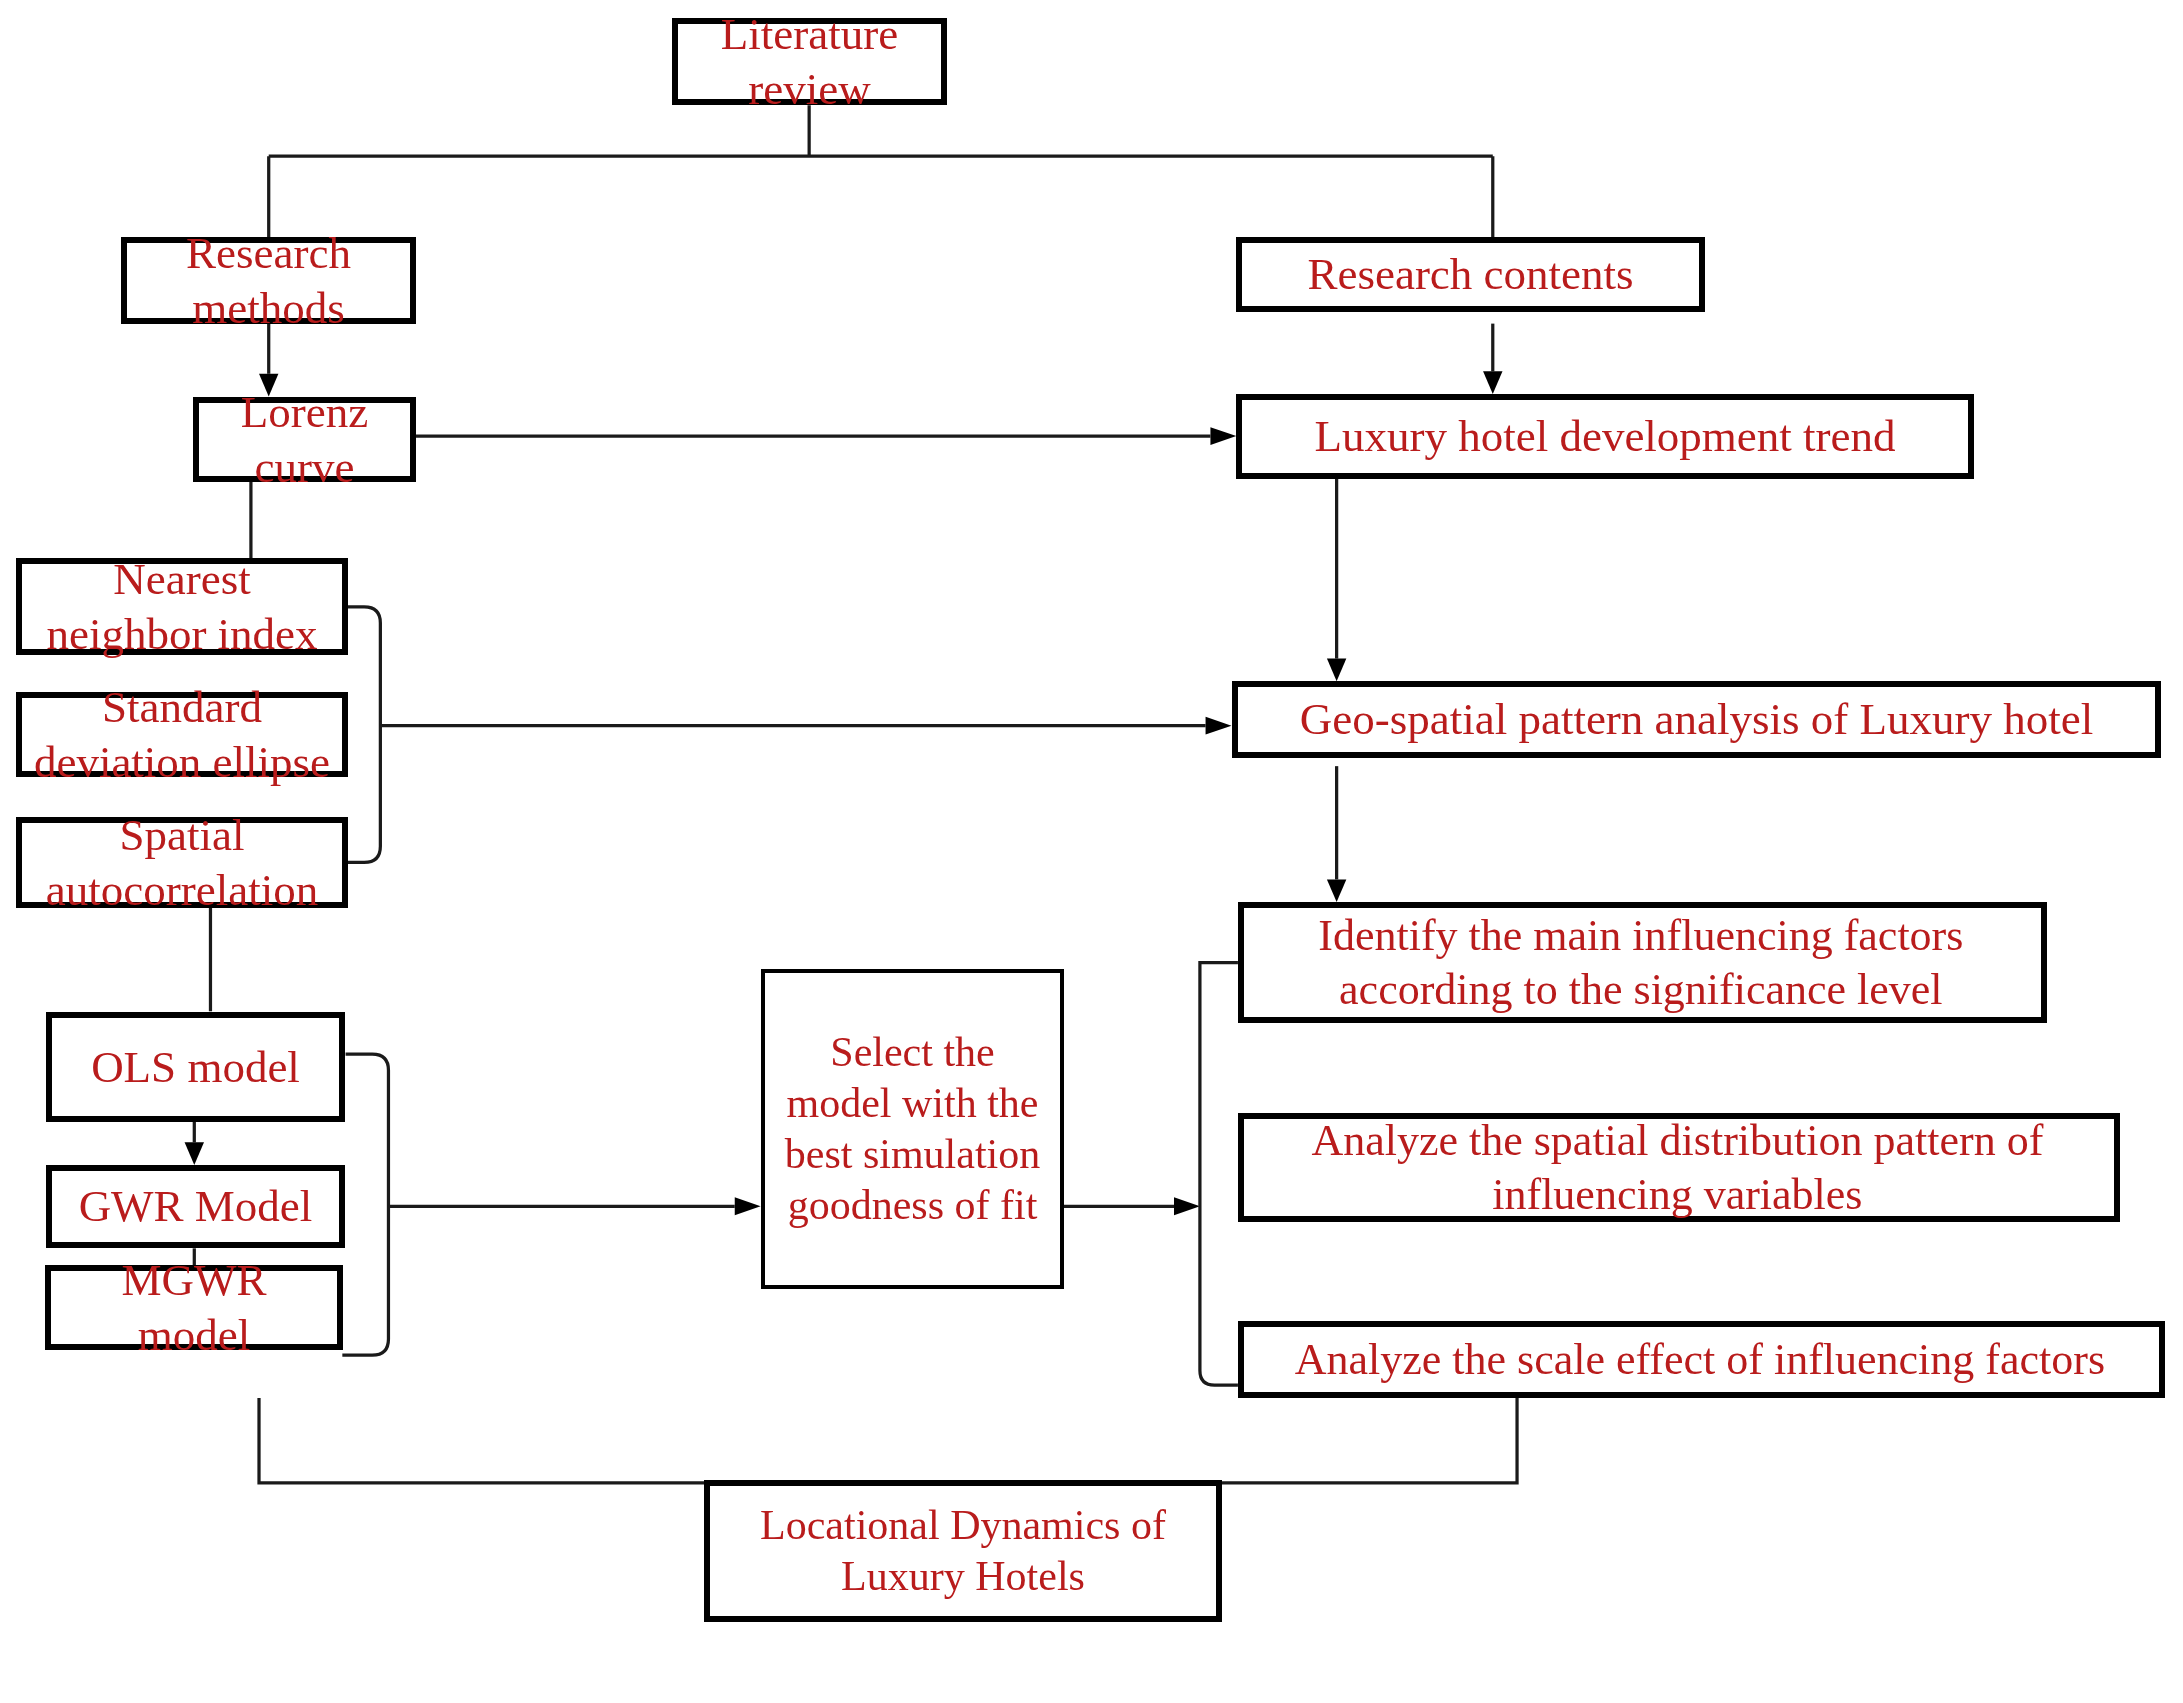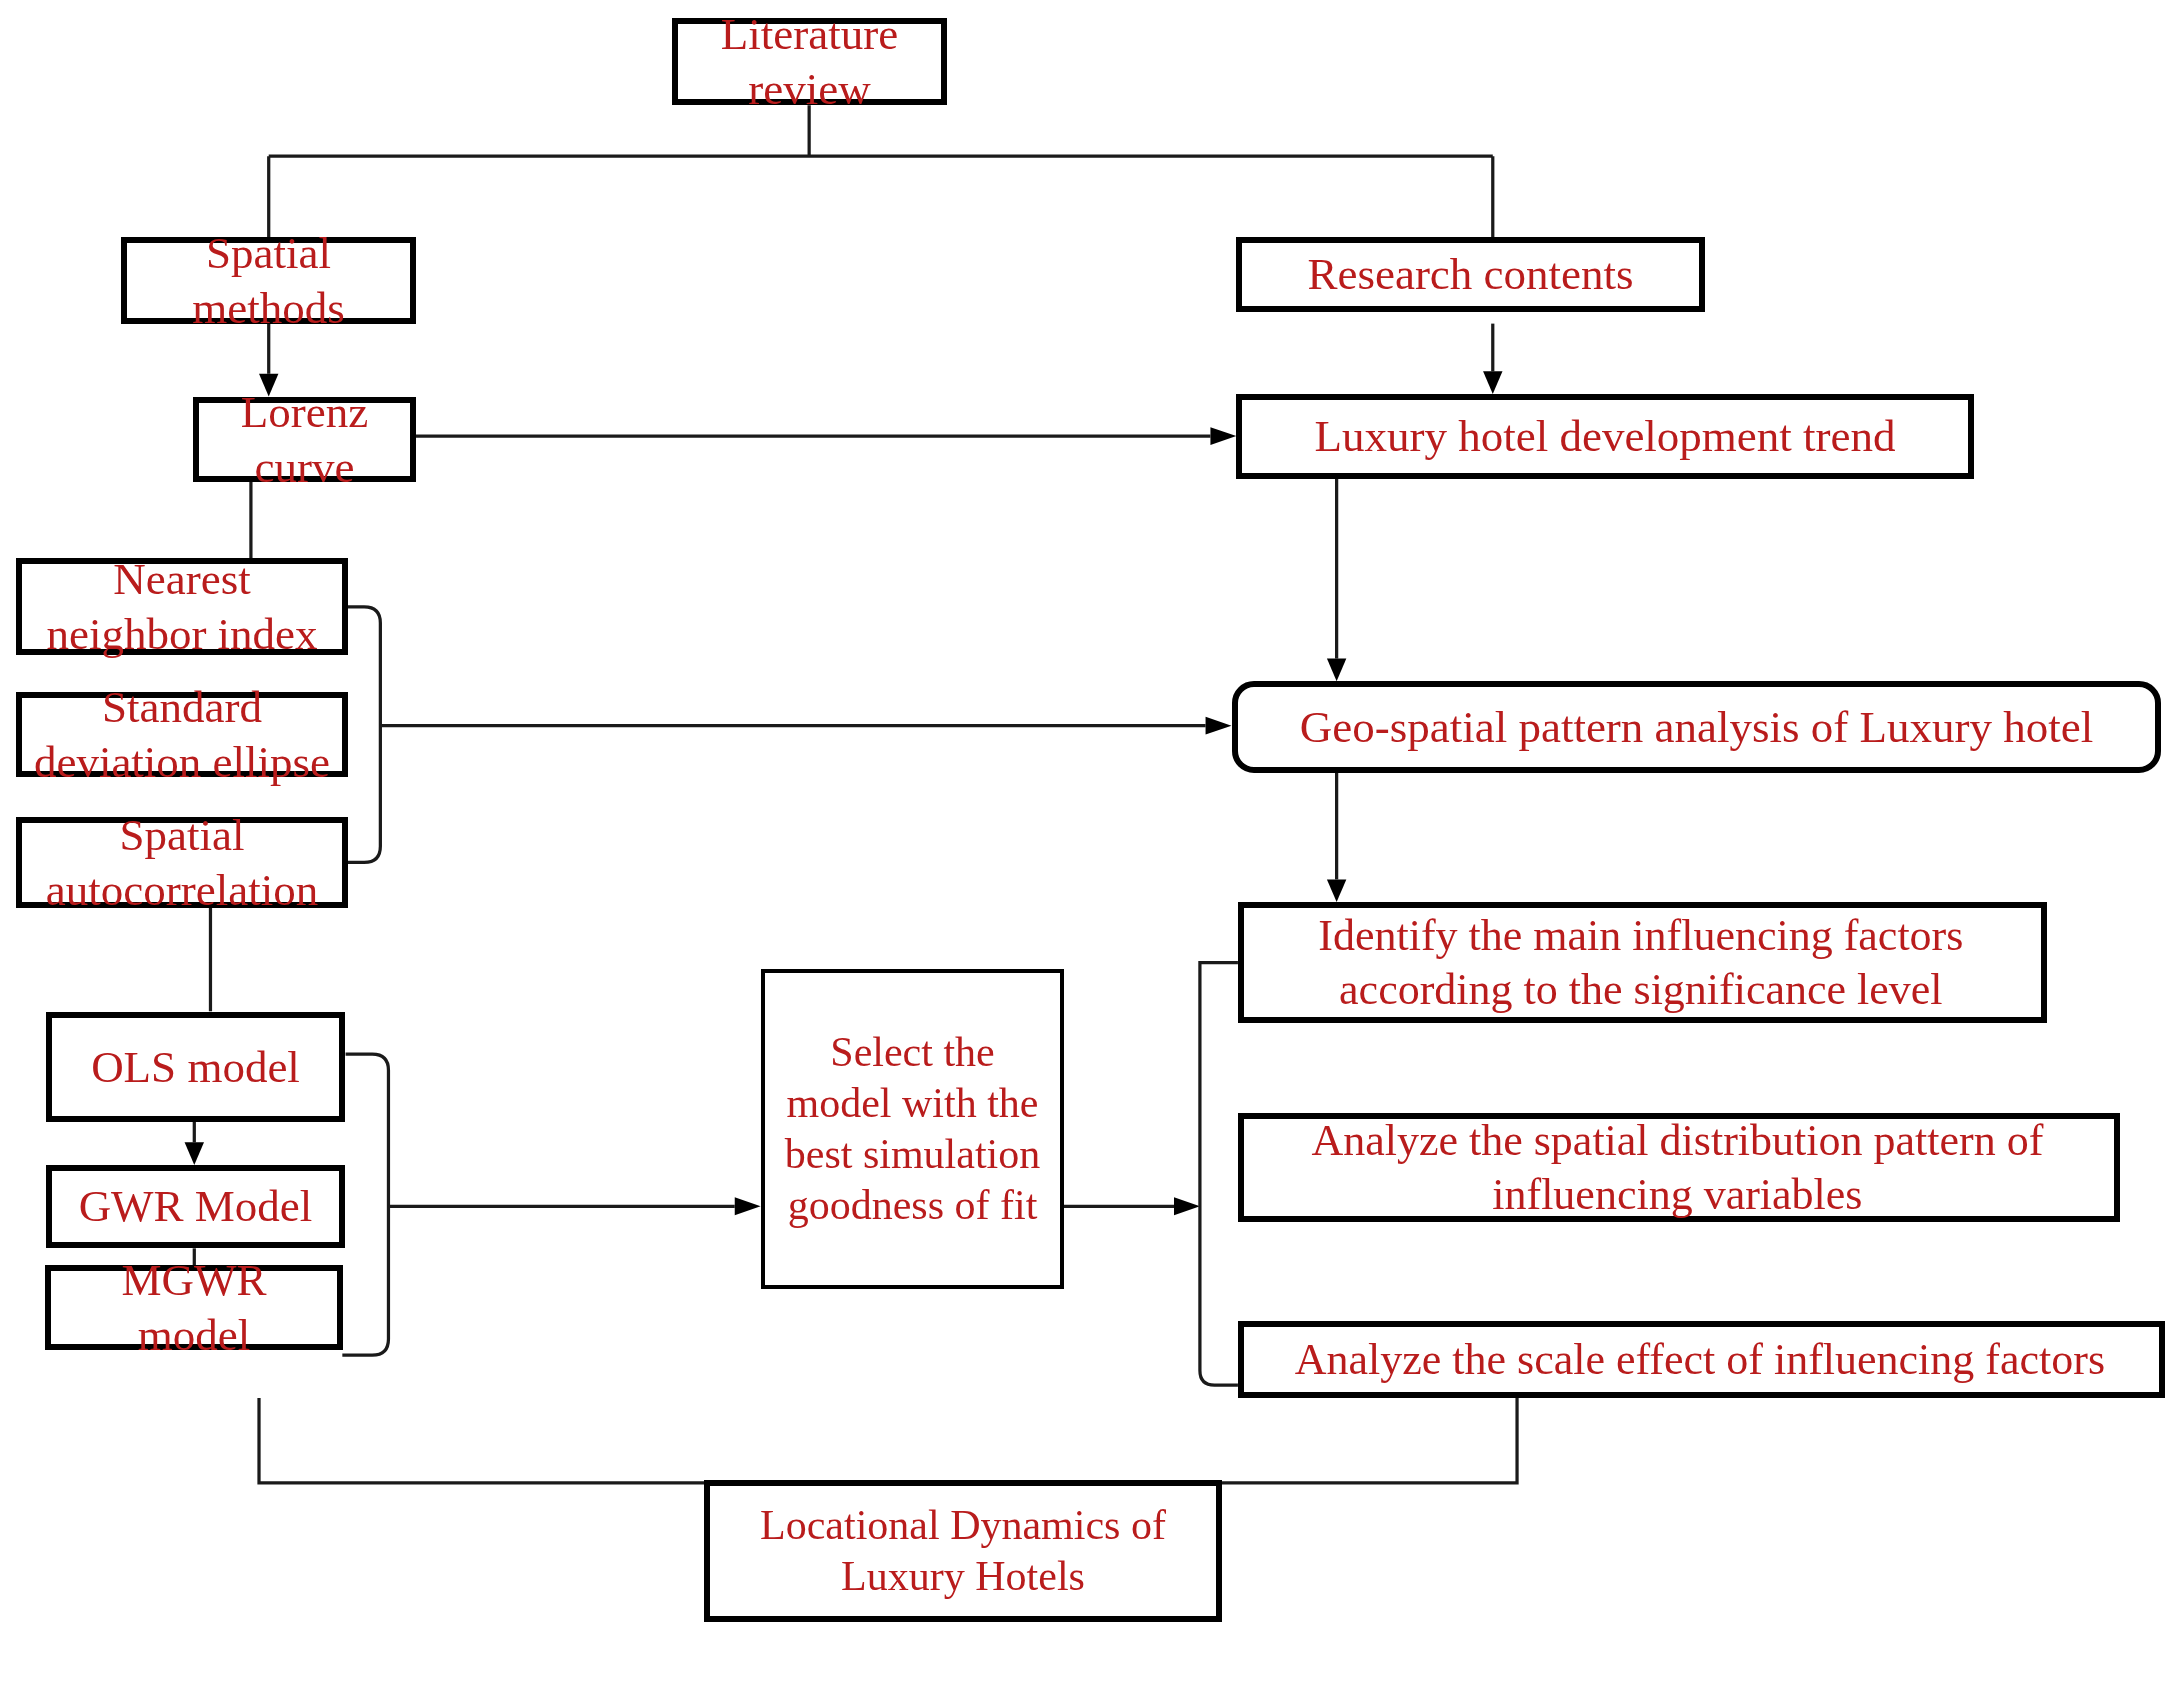--- a/index.html
+++ b/index.html
@@ -77,35 +77,35 @@
     <path d="M1315 1491 H1451"></path>
     <polygon fill="#000" stroke="none" points="1451,1480 1451,1502 1483,1491"></polygon>
 
     <path d="M1530 1190 H1483 V1694 Q1483 1712 1501 1712 H1530"></path>
 
     <path d="M320 1728 V1833 H1875 V1725 M1190 1833 V1900"></path>
   </svg>
 
   <div class="node" style="left:672px;top:18px;width:275px;height:87px;">Literature review</div>
 
-  <div class="node" style="left:121px;top:237px;width:295px;height:87px;">Spatial methods</div>
+  <div class="node" style="left:121px;top:237px;width:295px;height:87px;">Research methods</div>
 
   <div class="node" style="left:1236px;top:237px;width:469px;height:75px;">Research contents</div>
 
   <div class="node" style="left:193px;top:397px;width:223px;height:85px;">Lorenz curve</div>
 
   <div class="node" style="left:1236px;top:394px;width:738px;height:85px;">Luxury hotel development trend</div>
 
   <div class="node" style="left:16px;top:558px;width:332px;height:97px;">Nearest neighbor index</div>
 
   <div class="node" style="left:16px;top:692px;width:332px;height:85px;">Standard deviation ellipse</div>
 
   <div class="node" style="left:16px;top:817px;width:332px;height:91px;">Spatial autocorrelation</div>
 
-  <div class="node" style="left:1232px;top:681px;width:929px;height:92px;border-radius:22px;">Geo-spatial pattern analysis of Luxury hotel</div>
+  <div class="node" style="left:1232px;top:681px;width:929px;height:77px;">Geo-spatial pattern analysis of Luxury hotel</div>
 
   <div class="node right-col" style="left:1238px;top:902px;width:809px;height:121px;">Identify the main influencing factors according to the significance level</div>
 
   <div class="node right-col" style="left:1238px;top:1113px;width:882px;height:109px;">Analyze the spatial distribution pattern of influencing variables</div>
 
   <div class="node right-col" style="left:1238px;top:1321px;width:927px;height:77px;">Analyze the scale effect of influencing factors</div>
 
   <div class="node" style="left:46px;top:1012px;width:299px;height:110px;">OLS model</div>
 
   <div class="node" style="left:46px;top:1165px;width:299px;height:83px;">GWR Model</div>

